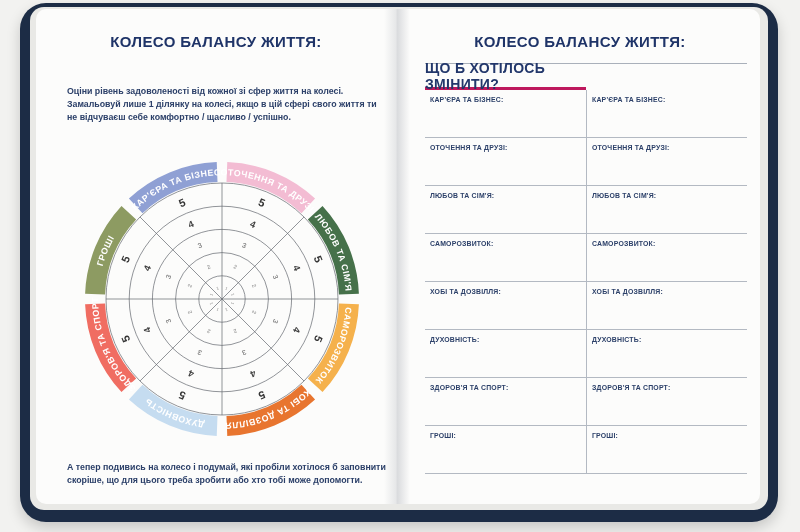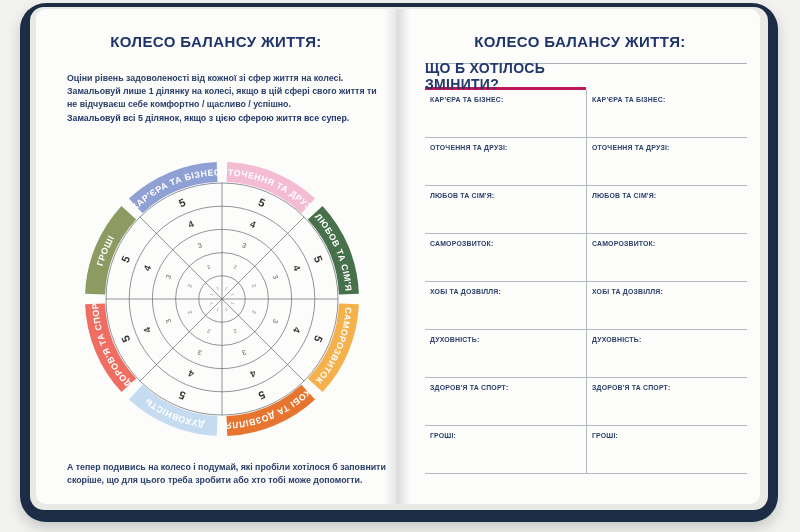--- a/index.html
+++ b/index.html
@@ -12,21 +12,21 @@
          background:#e9e9e6;border-radius:14px;}
   .pages{position:absolute;left:36px;top:9px;width:724px;height:495px;
          background:#fcfcfb;border-radius:10px;}
   .spine{position:absolute;left:384px;top:9px;width:26px;height:495px;
          background:linear-gradient(90deg,rgba(40,50,70,0) 0%,rgba(40,50,70,0.10) 45%,rgba(40,50,70,0.16) 52%,rgba(40,50,70,0) 100%);}
   .page{position:absolute;top:9px;width:360px;height:495px;}
   .page-left{left:36px;}
   .page-right{left:400px;}
   .page-title{position:absolute;top:24px;left:0;width:100%;text-align:center;
          font-size:15px;font-weight:800;letter-spacing:0.4px;color:#1f3468;}
-  .intro{position:absolute;top:63px;left:31px;width:316px;
+  .intro{position:absolute;top:76px;left:31px;width:316px;
          font-size:8.8px;line-height:1.5;font-weight:600;color:#2c4069;}
   .intro b{font-weight:800;color:#22376b;}
   .footer-note{position:absolute;top:452px;left:31px;width:324px;
          font-size:8.8px;line-height:1.5;font-weight:600;color:#2c4069;}
   .wheel-wrap{position:absolute;left:42px;top:142px;width:288px;height:296px;}
   
   .table{position:absolute;top:54px;left:25px;width:322px;
          border-top:1px solid #a9b0ba;}
   .t-grid{display:grid;grid-template-columns:1fr 1fr;}
   .t-cell{border-bottom:1px solid #b3b9c2;box-sizing:border-box;}
@@ -43,21 +43,20 @@
 <div class="scene">
   <div class="cover"></div>
   <div class="page-stack"></div>
   <div class="pages"></div>
 
   <div class="page page-left">
     <div class="page-title">КОЛЕСО БАЛАНСУ ЖИТТЯ:</div>
     <div class="intro">
       <span>Оціни рівень задоволеності від кожної зі сфер життя на колесі. Замальовуй лише 1 ділянку на колесі, якщо в цій сфері свого життя ти не відчуваєш себе комфортно / щасливо / успішно.</span>
       <br>
-      <b>Замальовуй всі 5 ділянок, якщо з цією сферою життя все супер.</b>
     </div>
     <div class="wheel-wrap">
       <svg id="wheel-svg" width="288" height="296" viewBox="0 0 288 296">
           <path d="M 148.88 21.09 A 127 127 0 0 1 230.29 54.82" fill="none" stroke="#f3bcd3" stroke-width="20"></path>
           <path id="lp0" d="M 102.06 31.52 A 123.8 123.8 0 0 1 256.02 95.29" fill="none"></path>
           <text font-size="8.8" font-weight="700" fill="#ffffff" letter-spacing="0.5"><textPath href="#lp0" xlink:href="#lp0" startOffset="50%" text-anchor="middle">ОТОЧЕННЯ ТА ДРУЗІ</textPath></text>
           <path d="M 237.18 61.71 A 127 127 0 0 1 270.91 143.12" fill="none" stroke="#46714a" stroke-width="20"></path>
           <path id="lp1" d="M 196.71 35.98 A 123.8 123.8 0 0 1 260.48 189.94" fill="none"></path>
           <text font-size="8.8" font-weight="700" fill="#ffffff" letter-spacing="0.5"><textPath href="#lp1" xlink:href="#lp1" startOffset="50%" text-anchor="middle">ЛЮБОВ ТА СІМ'Я</textPath></text>
           <path d="M 270.91 152.88 A 127 127 0 0 1 237.18 234.29" fill="none" stroke="#f5b14c" stroke-width="20"></path>

